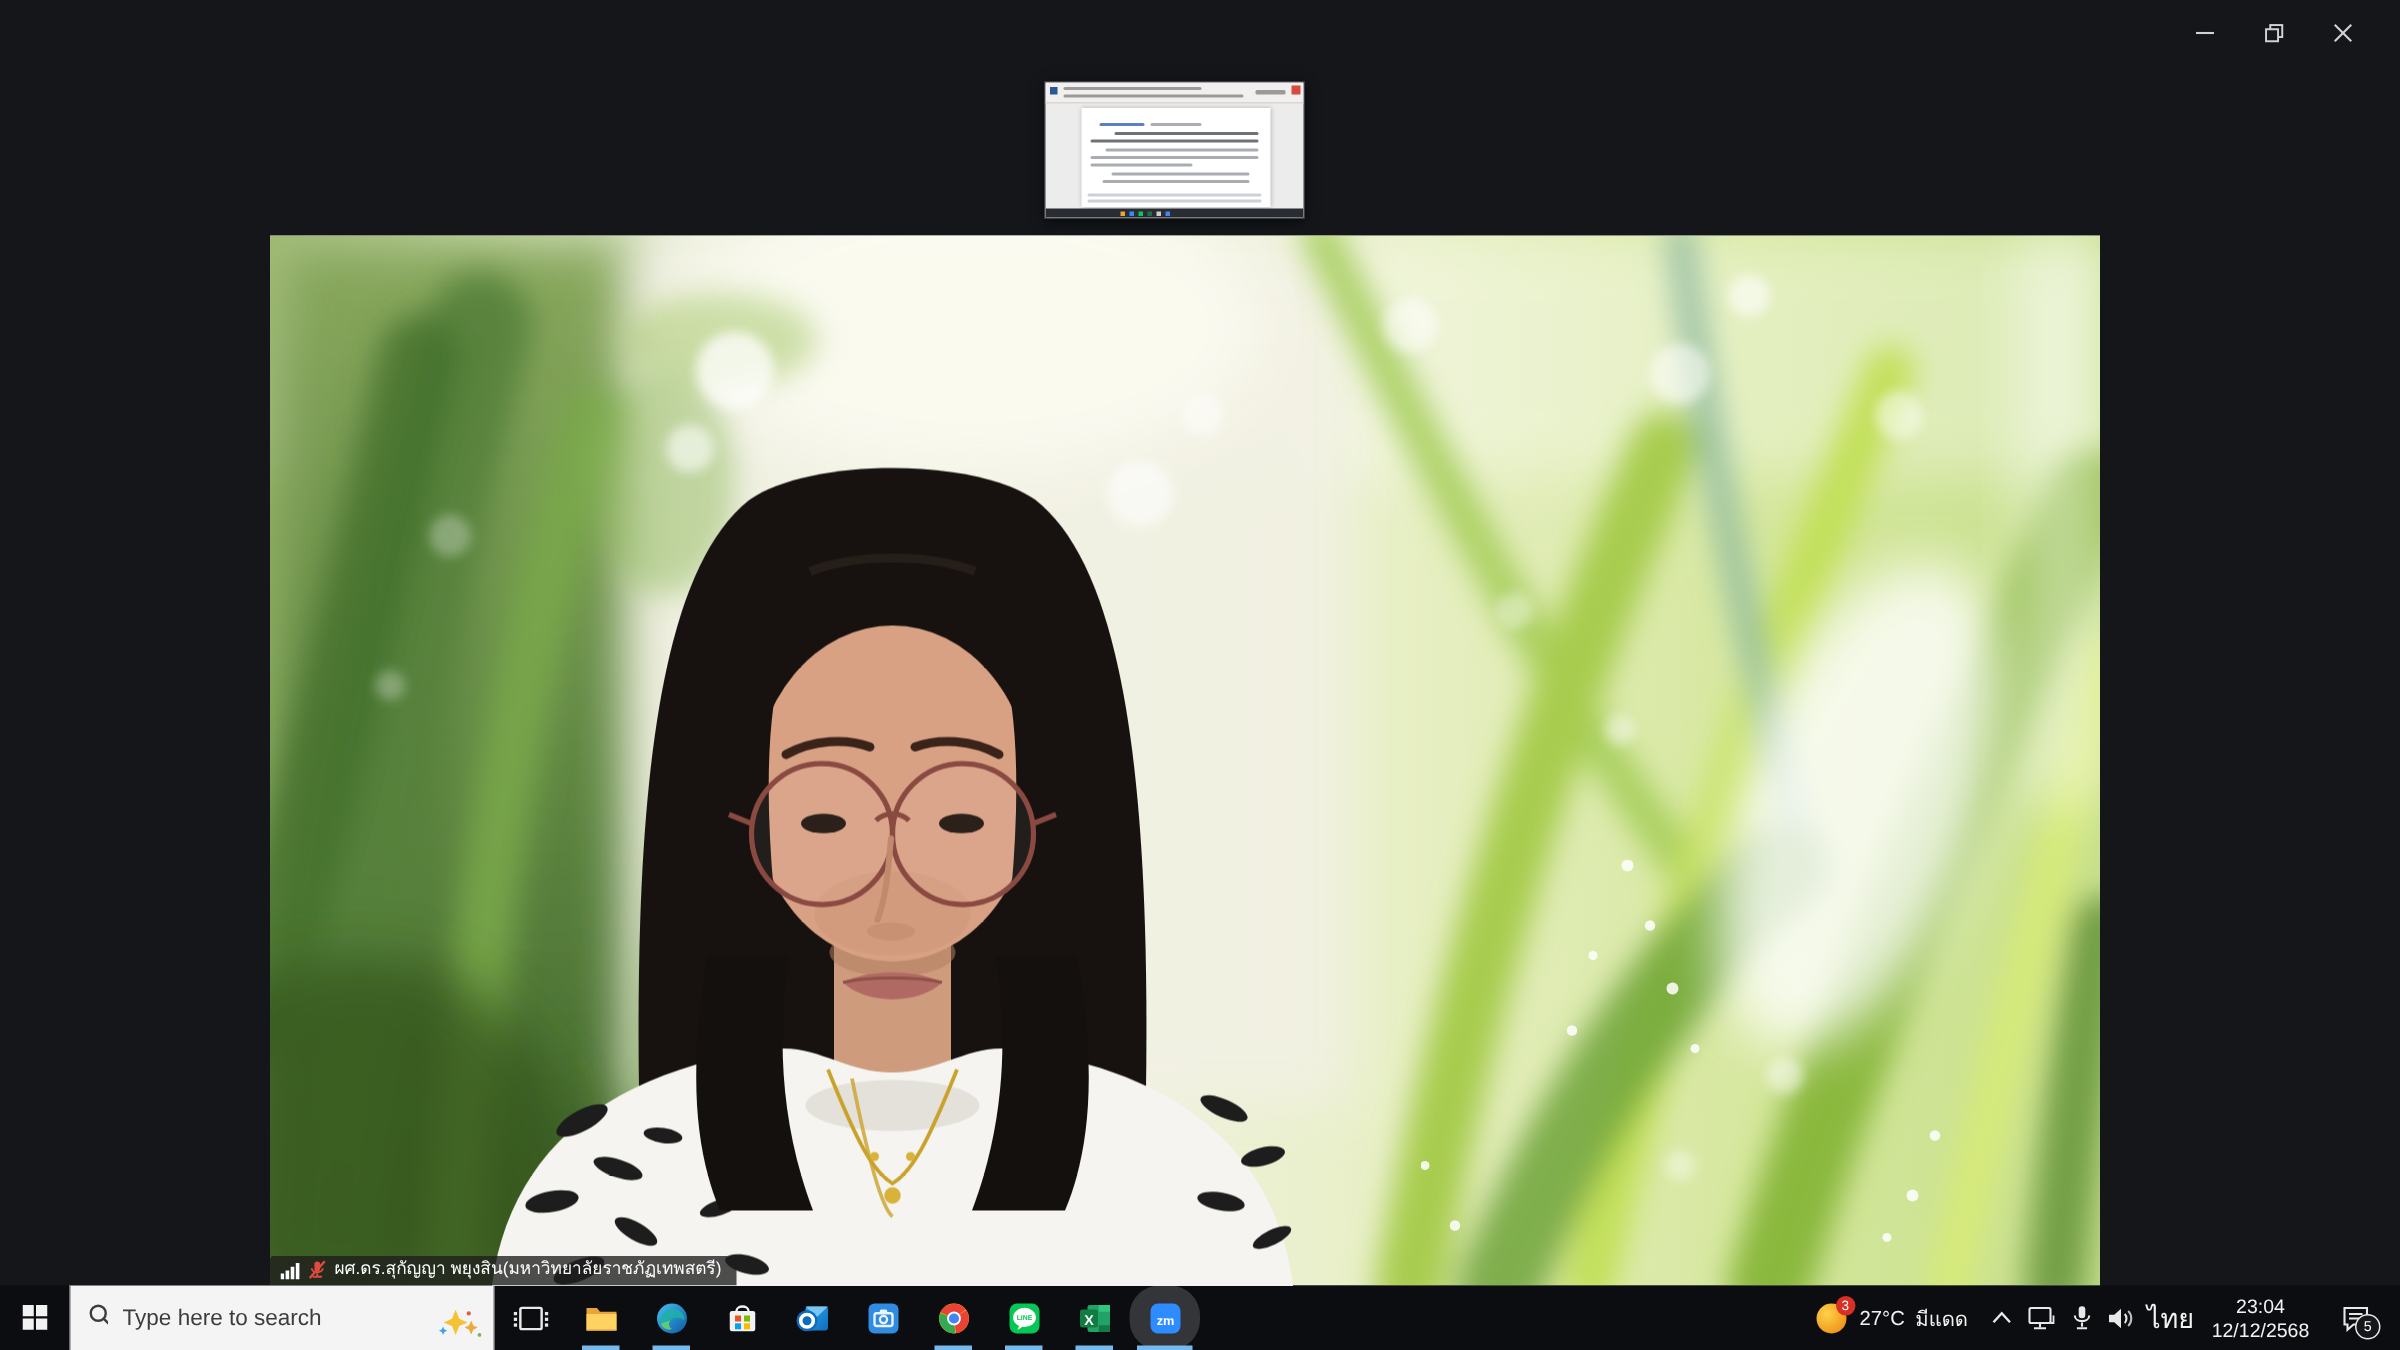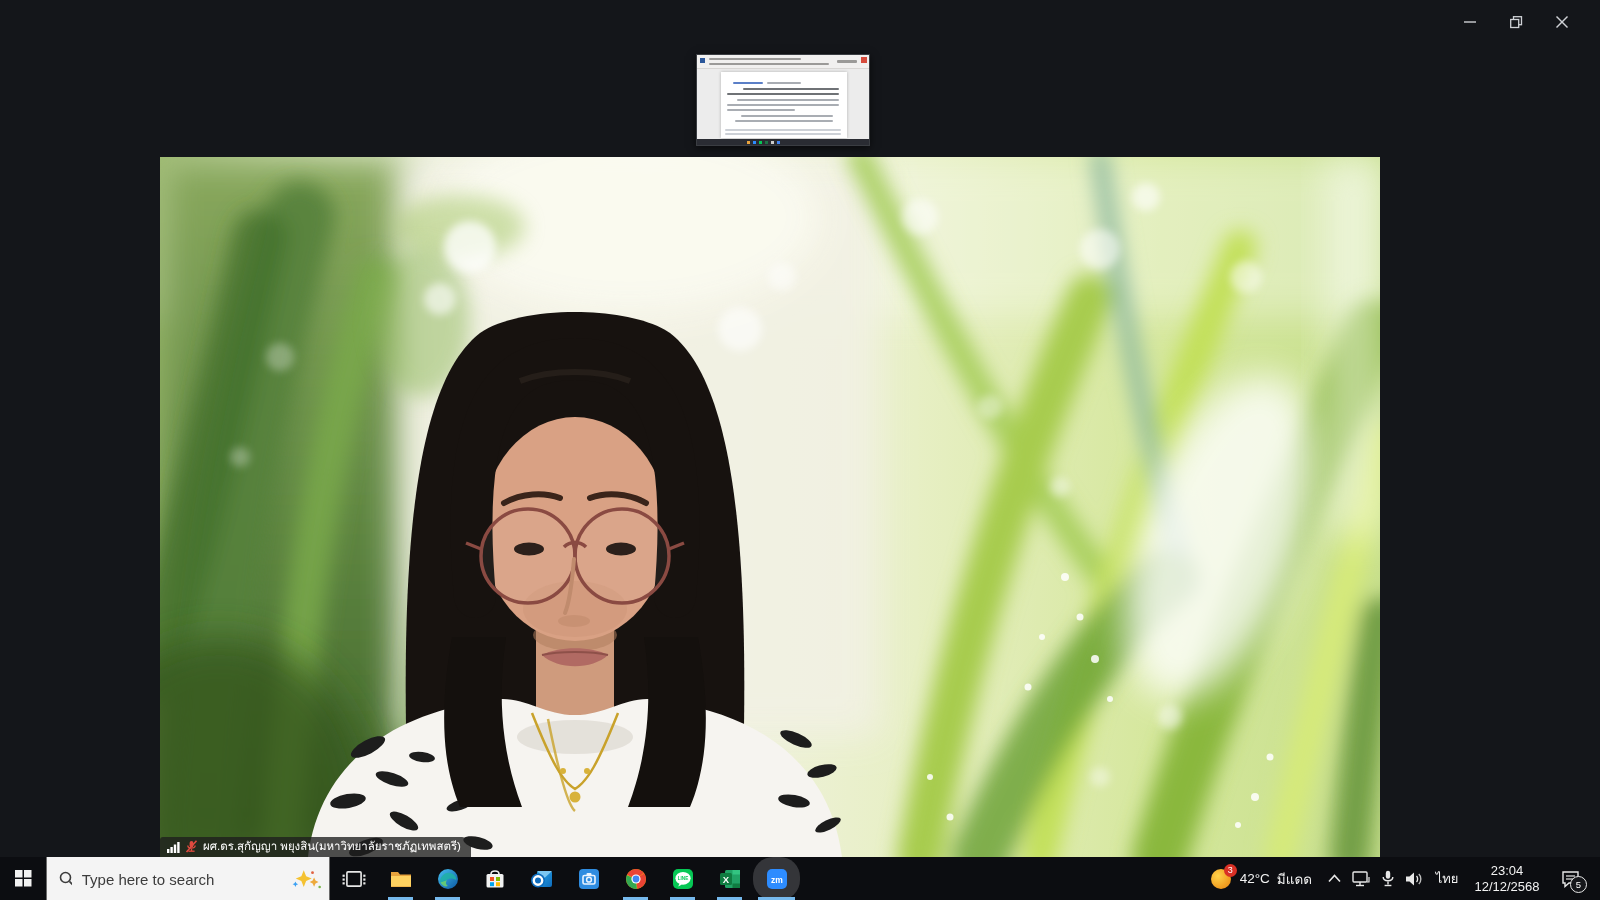--- a/index.html
+++ b/index.html
@@ -22,42 +22,42 @@
   .thumb-ribbon{position:absolute;left:0;top:0;right:0;height:13px;background:#f1f0ef;border-bottom:1px solid #d8d6d4;}
   .thumb-ribbon .word-dot{position:absolute;left:3px;top:3px;width:5px;height:5px;background:#2b579a;}
   .thumb-ribbon .dash{position:absolute;height:2px;background:#9b9a98;border-radius:1px;}
   .thumb-ribbon .close-dot{position:absolute;right:2px;top:2px;width:6px;height:6px;background:#d64b3c;}
   .thumb-page{position:absolute;left:24px;top:17px;width:126px;height:66px;background:#ffffff;box-shadow:0 0 3px rgba(0,0,0,.25);}
   .tl{position:absolute;height:2px;border-radius:1px;}
   .thumb-bar{position:absolute;left:0;bottom:0;right:0;height:6px;background:#2a2c33;}
   .thumb-bar i{position:absolute;top:1.5px;width:3px;height:3px;display:block;}
   
   .video{
-    position:absolute;left:160px;top:157px;width:1220px;height:700px;
+    position:absolute;left:180px;top:157px;width:1220px;height:700px;
     background:#dcead0;overflow:hidden;
   }
   .video svg.scene{position:absolute;left:0;top:0;width:100%;height:100%;}
   .name-tag{
     position:absolute;left:0;bottom:0;
     display:inline-flex;align-items:center;gap:5px;
     background:rgba(30,30,30,.78);
     padding:3px 10px 4px 7px;border-radius:3px 9px 0 0;
     color:#fff;font-size:11.5px;line-height:13px;white-space:nowrap;
   }
   .name-tag svg{display:block;}
   
   .taskbar{
     position:absolute;left:0;top:857px;width:1600px;height:43px;
     background:#0c0d11;display:flex;align-items:stretch;z-index:5;
   }
   .tb-btn{position:relative;display:flex;align-items:center;justify-content:center;cursor:pointer;}
   .start{width:46px;}
   .searchbox{
-    width:284px;background:#f4f4f4;display:flex;align-items:center;gap:8px;
-    padding:1px 8px 0 12px;box-sizing:border-box;border:1px solid #6b6b6b;border-bottom:none;border-top:none;
+    width:284px;background:#f4f4f4;display:flex;align-items:flex-start;gap:8px;
+    padding:12px 8px 0 12px;box-sizing:border-box;border:1px solid #6b6b6b;border-bottom:none;border-top:none;
   }
   .searchbox input{
     flex:1;border:none;outline:none;background:transparent;
     font-size:15px;color:#1f1f1f;font-family:"Liberation Sans","DejaVu Sans",sans-serif;
   }
   .searchbox input::placeholder{color:#3c3c3c;opacity:1;}
   .appbtn{width:47px;}
   .appbtn.running::after{
     content:"";position:absolute;left:11px;right:11px;bottom:0;height:3px;
     background:#76b9ed;
@@ -70,21 +70,21 @@
   .weather{gap:7px;padding:0 9px;font-size:13.5px;}
   .wicon{position:relative;width:22px;height:22px;}
   .wsun{position:absolute;left:0;top:1px;width:20px;height:20px;border-radius:50%;
         background:radial-gradient(circle at 35% 35%, #ffd24a, #f09a1e 70%, #d97f12);}
   .wbadge{
     position:absolute;right:-4px;top:-4px;min-width:13px;height:13px;border-radius:7px;
     background:#d93025;color:#fff;font-size:9px;line-height:13px;text-align:center;padding:0 2px;box-sizing:border-box;
   }
   .chev{width:26px;}
   .sys{width:27px;}
-  .lang{width:38px;font-size:13px;}
+  .lang{width:38px;font-size:18px;}
   .clock{width:82px;flex-direction:column;line-height:16px;font-size:13px;text-align:center;justify-content:center;}
   .action{width:44px;position:relative;}
   .abadge{
     position:absolute;right:5px;bottom:7px;width:15px;height:15px;border-radius:50%;
     background:#16171b;border:1.5px solid #e8e8e8;color:#fff;font-size:9.5px;
     display:flex;align-items:center;justify-content:center;
   }
   
   .c-blue{background:#5b7fc7;} .c-dark{background:#6f7276;} .c-lite{background:#a9adb3;} .c-faint{background:#cdd1d7;}
 </style>
@@ -442,21 +442,21 @@
       <text x="12" y="16" text-anchor="middle" font-size="8.5" font-weight="bold" fill="#ffffff" font-family="Liberation Sans, sans-serif">zm</text>
     </svg>
   </div>
 
   <div class="tray">
     <div class="titem weather">
       <span class="wicon">
         <span class="wsun"></span>
         <span class="wbadge">3</span>
       </span>
-      <span>42°C</span>
+      <span>27°C</span>
       <span>มีแดด</span>
     </div>
 
     <div class="titem chev">
       <svg width="13" height="9">
         <path d="M 1,7.5 L 6.5,1.5 L 12,7.5" fill="none" stroke="#e8e8e8" stroke-width="1.6"></path>
       </svg>
     </div>
 
     <div class="titem sys">

